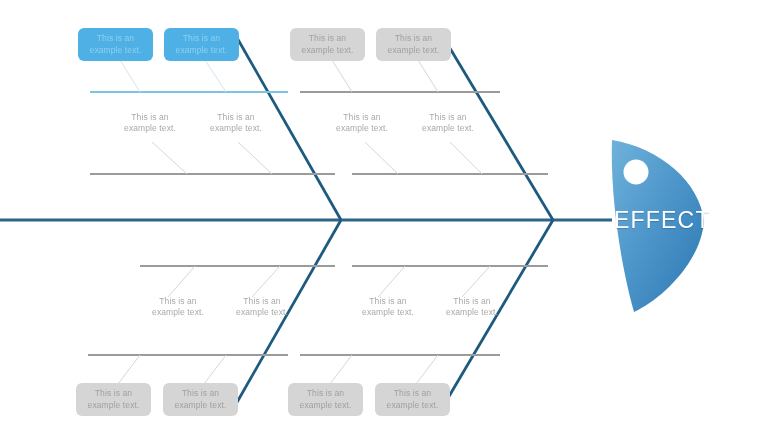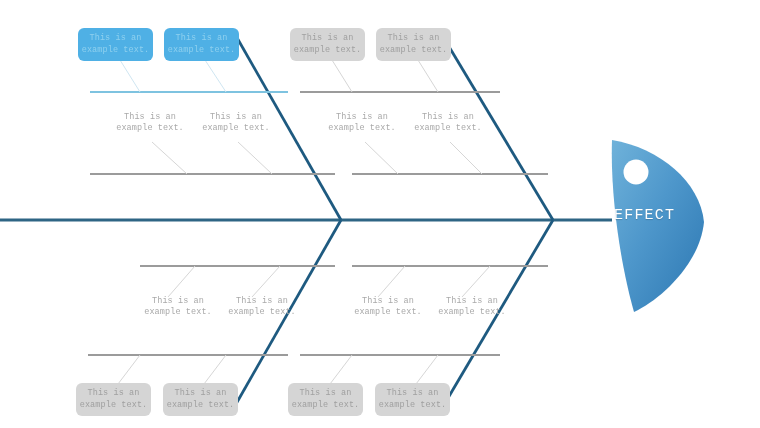--- a/index.html
+++ b/index.html
@@ -10,21 +10,20 @@
   }
   body {
     font-family: "Liberation Sans", sans-serif;
   }
   #diagram-root {
     position: relative;
     width: 760px;
     height: 428px;
     background: #ffffff;
     overflow: hidden;
-    font-family: Liberation Mono, monospace;
   }
   #fishbone-svg {
     position: absolute;
     left: 0;
     top: 0;
     width: 760px;
     height: 428px;
   }
   .node-label {
     position: absolute;
@@ -55,21 +54,21 @@
   
   .node-text {
     width: 80px;
     font-size: 8.5px;
     color: #a9a9a9;
     letter-spacing: 0.1px;
   }
   .effect-text {
     position: absolute;
     color: #ffffff;
-    font-size: 15px;
+    font-size: 23px;
     letter-spacing: 1.2px;
     white-space: nowrap;
     text-shadow: 0 1px 1px rgba(0,0,0,0.18);
   }
 </style>
 </head>
 <body>
 
 <div id="diagram-root">
 

